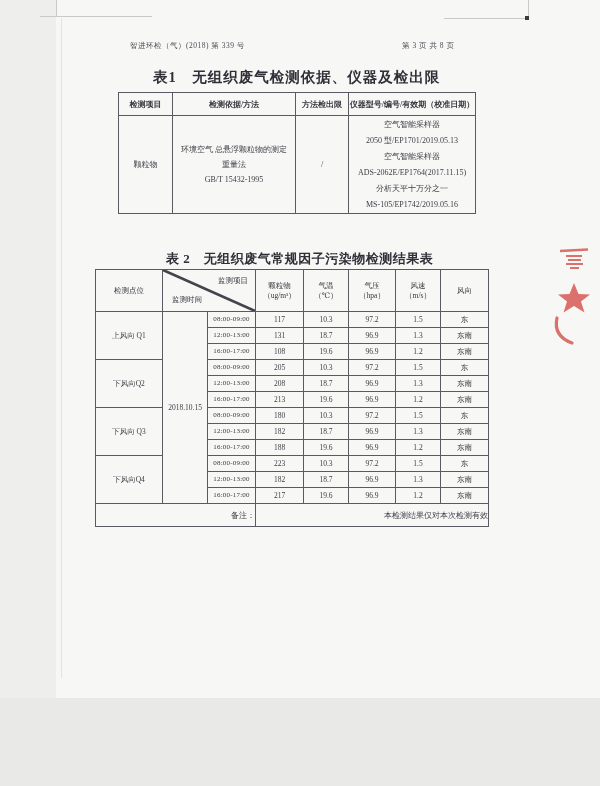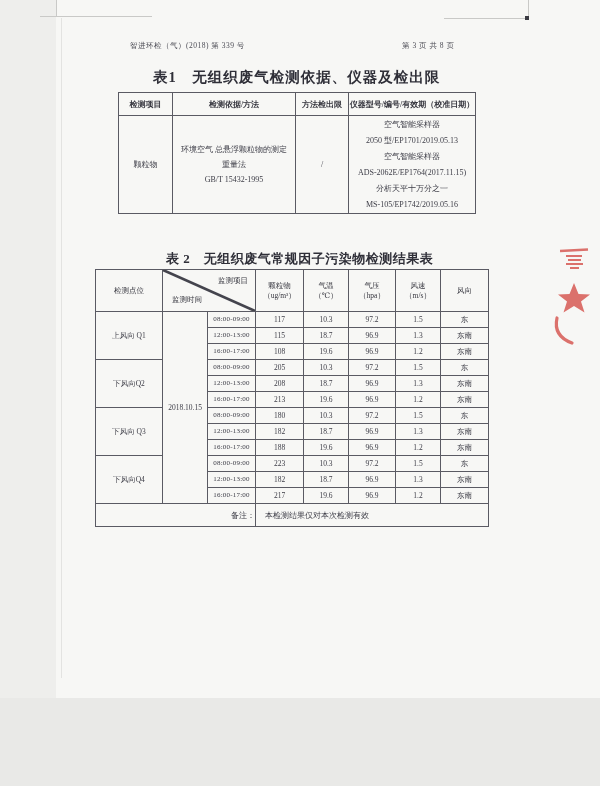--- a/index.html
+++ b/index.html
@@ -30,21 +30,21 @@
   .h2line{line-height:10px;}
   .t2 .r td{height:15px;font-size:7.5px;line-height:15px;}
   .t2 .rm td{height:22px;font-size:8px;}
   .time{font-size:7px !important;letter-spacing:0.2px;}
   .pt{font-size:7.5px;}
   .diag{position:relative;margin-top:17px;}
   .diag svg{position:absolute;left:0;top:0;width:100%;height:100%;}
   .diag .lab-top{position:absolute;top:6px;right:7px;font-size:7.5px;}
   .diag .lab-bot{position:absolute;bottom:6px;left:9px;font-size:7.5px;}
   .rm-label{text-align:right;}
-  .rm-text{text-align:left;padding-left:9px !important;}
+  .rm-text{text-align:right;padding-left:9px !important;}
   .pageno{position:absolute;left:0;top:733px;width:597px;text-align:center;
           font-size:9px;color:#3a3a42;letter-spacing:1px;}
   .stamp{position:absolute;left:550px;top:244px;width:44px;height:104px;}
 </style>
 </head>
 <body>
 
 <div class="canvas">
 
   <div class="band-left"></div>
@@ -147,21 +147,21 @@
       <td rowspan="12">2018.10.15</td>
       <td class="time">08:00-09:00</td>
       <td>117</td>
       <td>10.3</td>
       <td>97.2</td>
       <td>1.5</td>
       <td>东</td>
     </tr>
     <tr class="r">
       <td class="time">12:00-13:00</td>
-      <td>115</td>
+      <td>131</td>
       <td>18.7</td>
       <td>96.9</td>
       <td>1.3</td>
       <td>东南</td>
     </tr>
     <tr class="r">
       <td class="time">16:00-17:00</td>
       <td>108</td>
       <td>19.6</td>
       <td>96.9</td>

